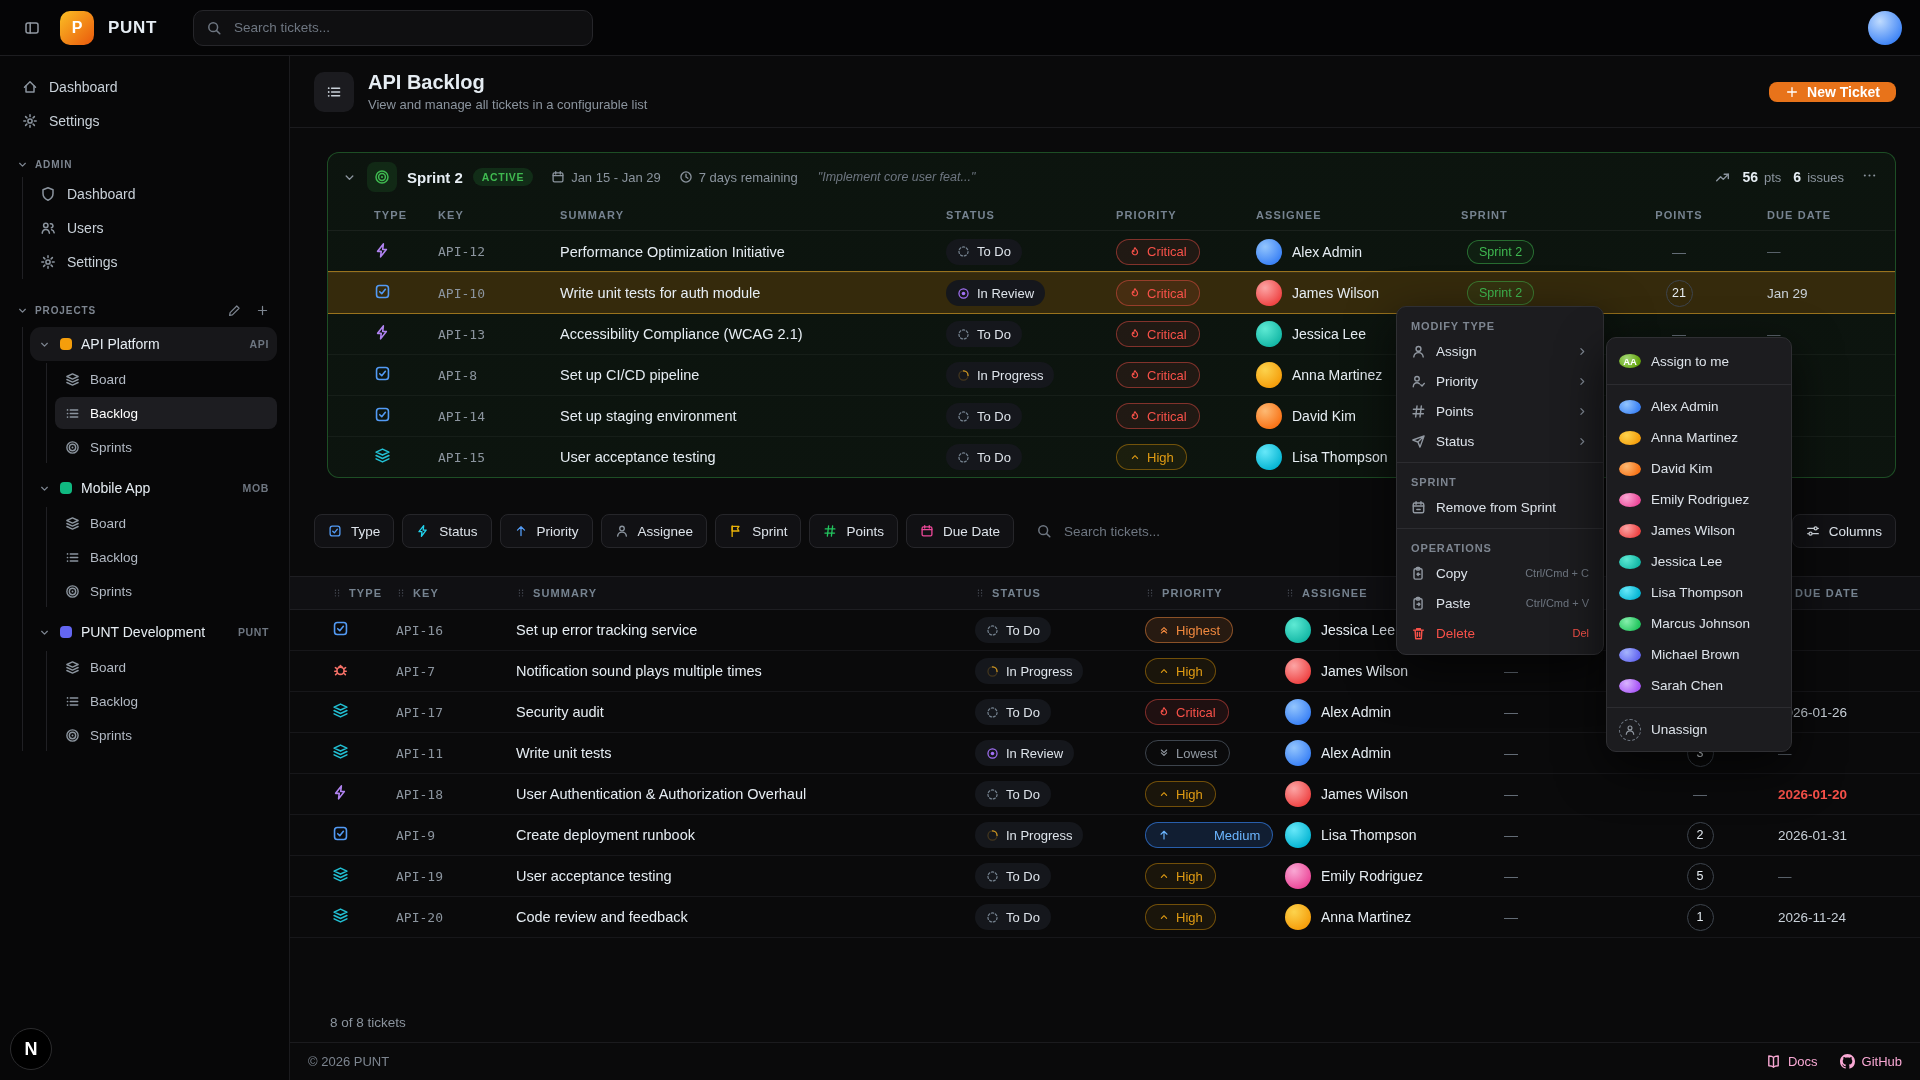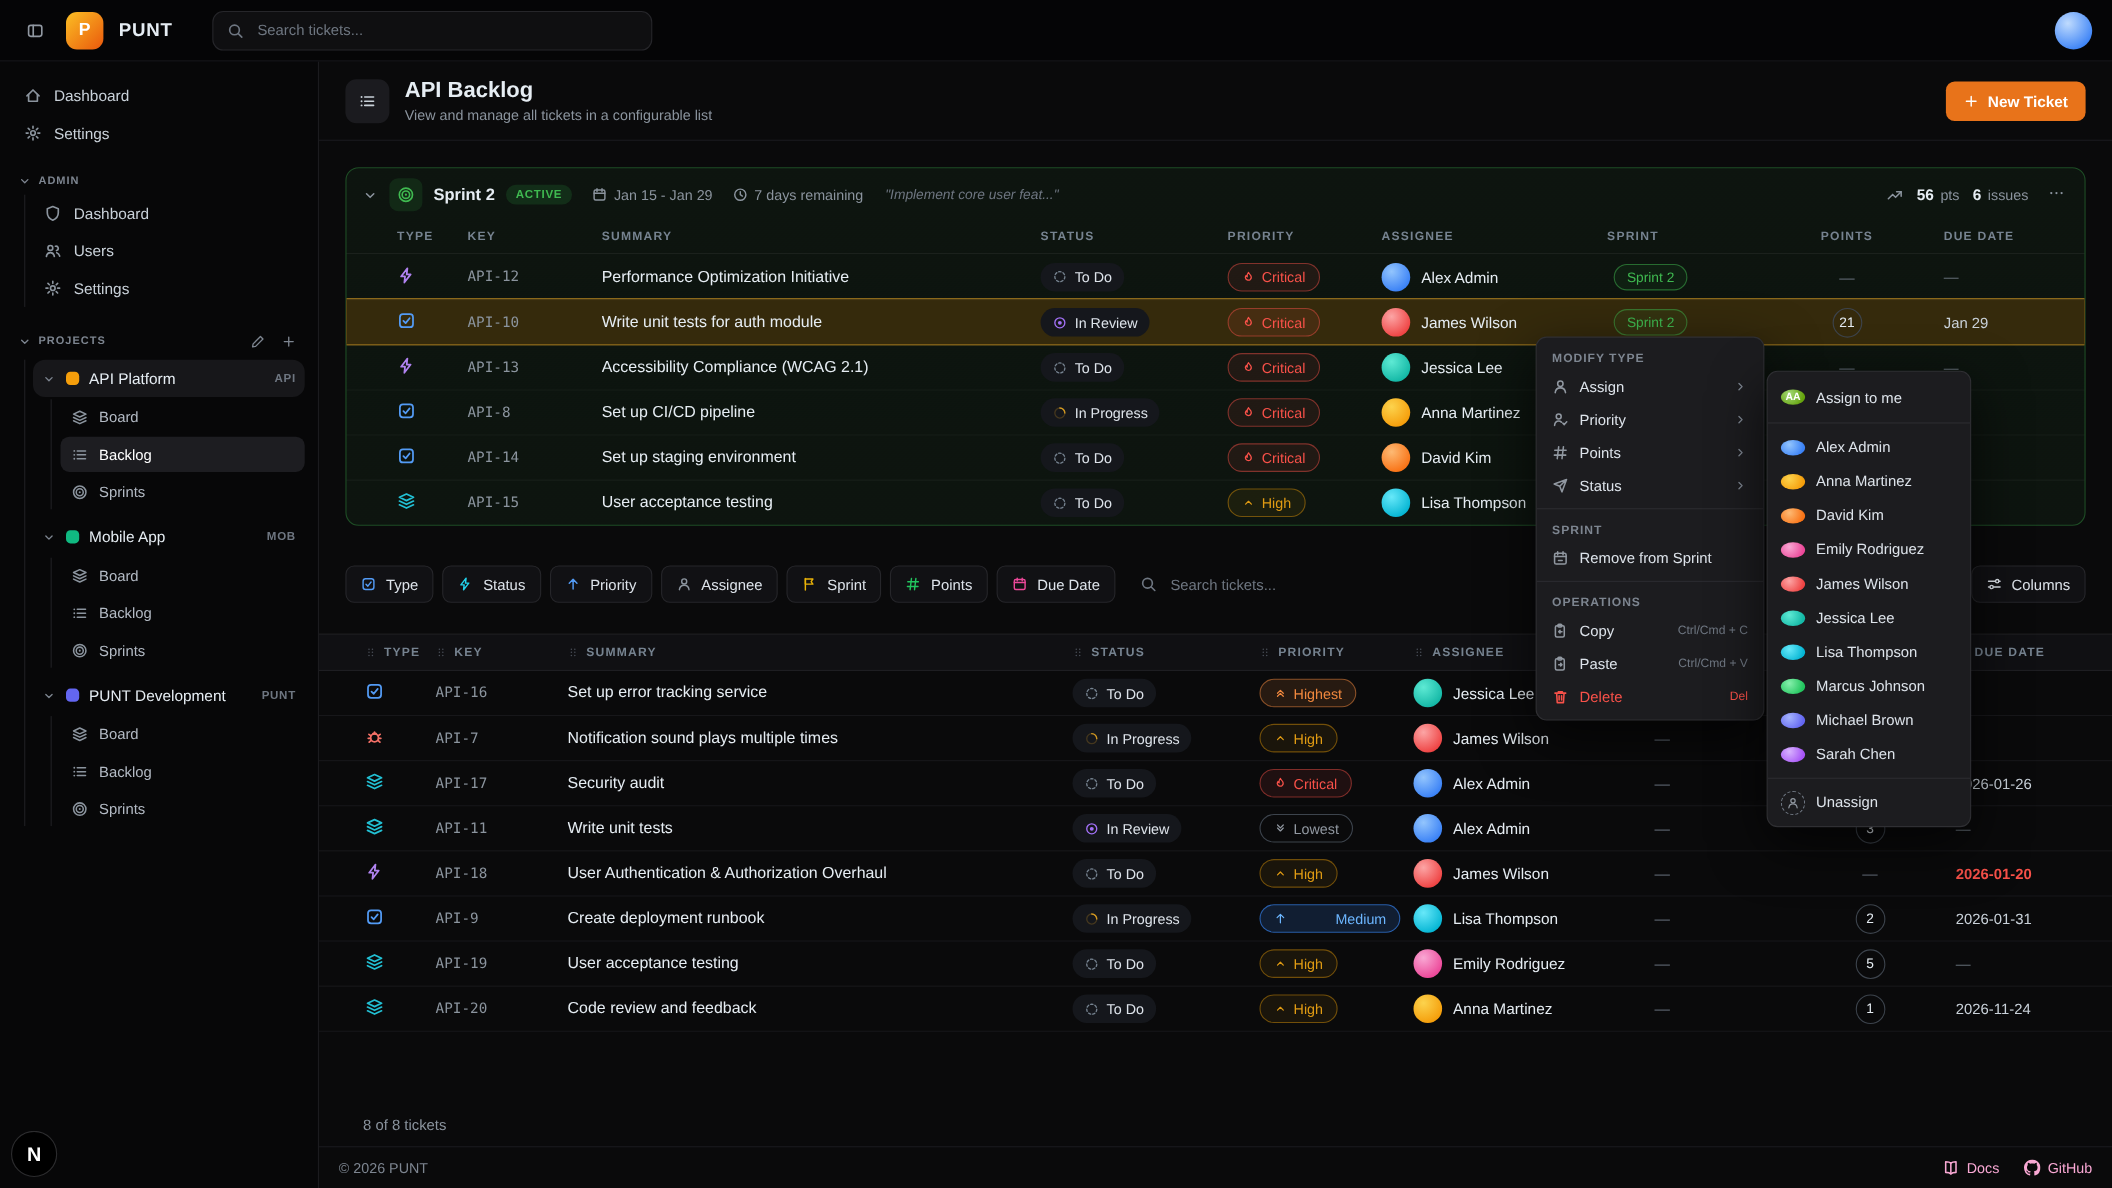--- a/index.html
+++ b/index.html
@@ -40,26 +40,26 @@
   .sub-item{ height:32px; display:flex; align-items:center; gap:10px; padding:0 10px; border-radius:8px; color:#b3bac4; font-size:13.5px; cursor:pointer; }
   .sub-item [data-icon]{ color:#8b949e; width:15px; height:15px; }
   .sub-item.active{ background:#1d1d21; color:#fff; }
 
   
   .main{ flex:1; display:flex; flex-direction:column; background:#0a0a0b; min-width:0; }
   .main-header{ display:flex; align-items:center; gap:14px; padding:15px 24px; border-bottom:1px solid #1b1b1e; }
   .header-icon{ width:40px; height:40px; border-radius:10px; background:#1b1b1f; display:grid; place-items:center; color:#c9d1d9; }
   .title{ font-size:20px; font-weight:700; }
   .subtitle{ font-size:13px; color:#8b949e; margin-top:3px; }
-  .new-ticket{ margin-left:auto; height:36px; padding:0 16px; border:none; border-radius:8px; background:#e8731a; color:#fff; font-weight:600; font-size:14px; display:inline-flex; align-items:center; gap:8px; }
+  .new-ticket{ margin-left:auto; height:20px; padding:0 16px; border:none; border-radius:8px; background:#e8731a; color:#fff; font-weight:600; font-size:14px; display:inline-flex; align-items:center; gap:8px; }
   .new-ticket [data-icon]{ width:14px; height:14px; }
   .content{ flex:1; display:flex; flex-direction:column; padding:24px 24px 0; min-height:0; }
 
   
-  .sprint-panel{ border:1px solid rgba(63,185,80,.35); border-radius:12px; background:linear-gradient(rgba(46,160,67,.05),rgba(46,160,67,.05)),#0b0d0c; }
+  .sprint-panel{ border:1px solid rgba(63,185,80,.35); border-radius:12px; background:linear-gradient(rgba(46,160,67,.05),rgba(46,160,67,.05)),#0b0d0c;margin-left:13px; }
   .sprint-head{ display:flex; align-items:center; gap:10px; padding:8px 18px 6px 14px; height:46px; }
   .sprint-head .chev{ color:#8b949e; width:15px; height:15px; cursor:pointer; }
   .sprint-icon-box{ width:30px; height:30px; border-radius:8px; background:rgba(46,160,67,.15); color:#3fb950; display:grid; place-items:center; }
   .sprint-name{ font-weight:700; font-size:15px; }
   .badge-active{ font-size:10.5px; font-weight:700; color:#3fb950; background:rgba(46,160,67,.18); border-radius:999px; padding:3px 9px; letter-spacing:.06em; }
   .meta{ display:flex; align-items:center; gap:6px; color:#8b949e; font-size:13px; margin-left:8px; }
   .meta [data-icon]{ width:14px; height:14px; }
   .goal{ color:#6e7681; font-style:italic; font-size:12.5px; margin-left:10px; }
   .sprint-stats{ margin-left:auto; display:flex; align-items:center; gap:6px; color:#8b949e; font-size:13px; }
   .sprint-stats b{ color:#e6edf3; font-size:14px; margin-left:6px; }

